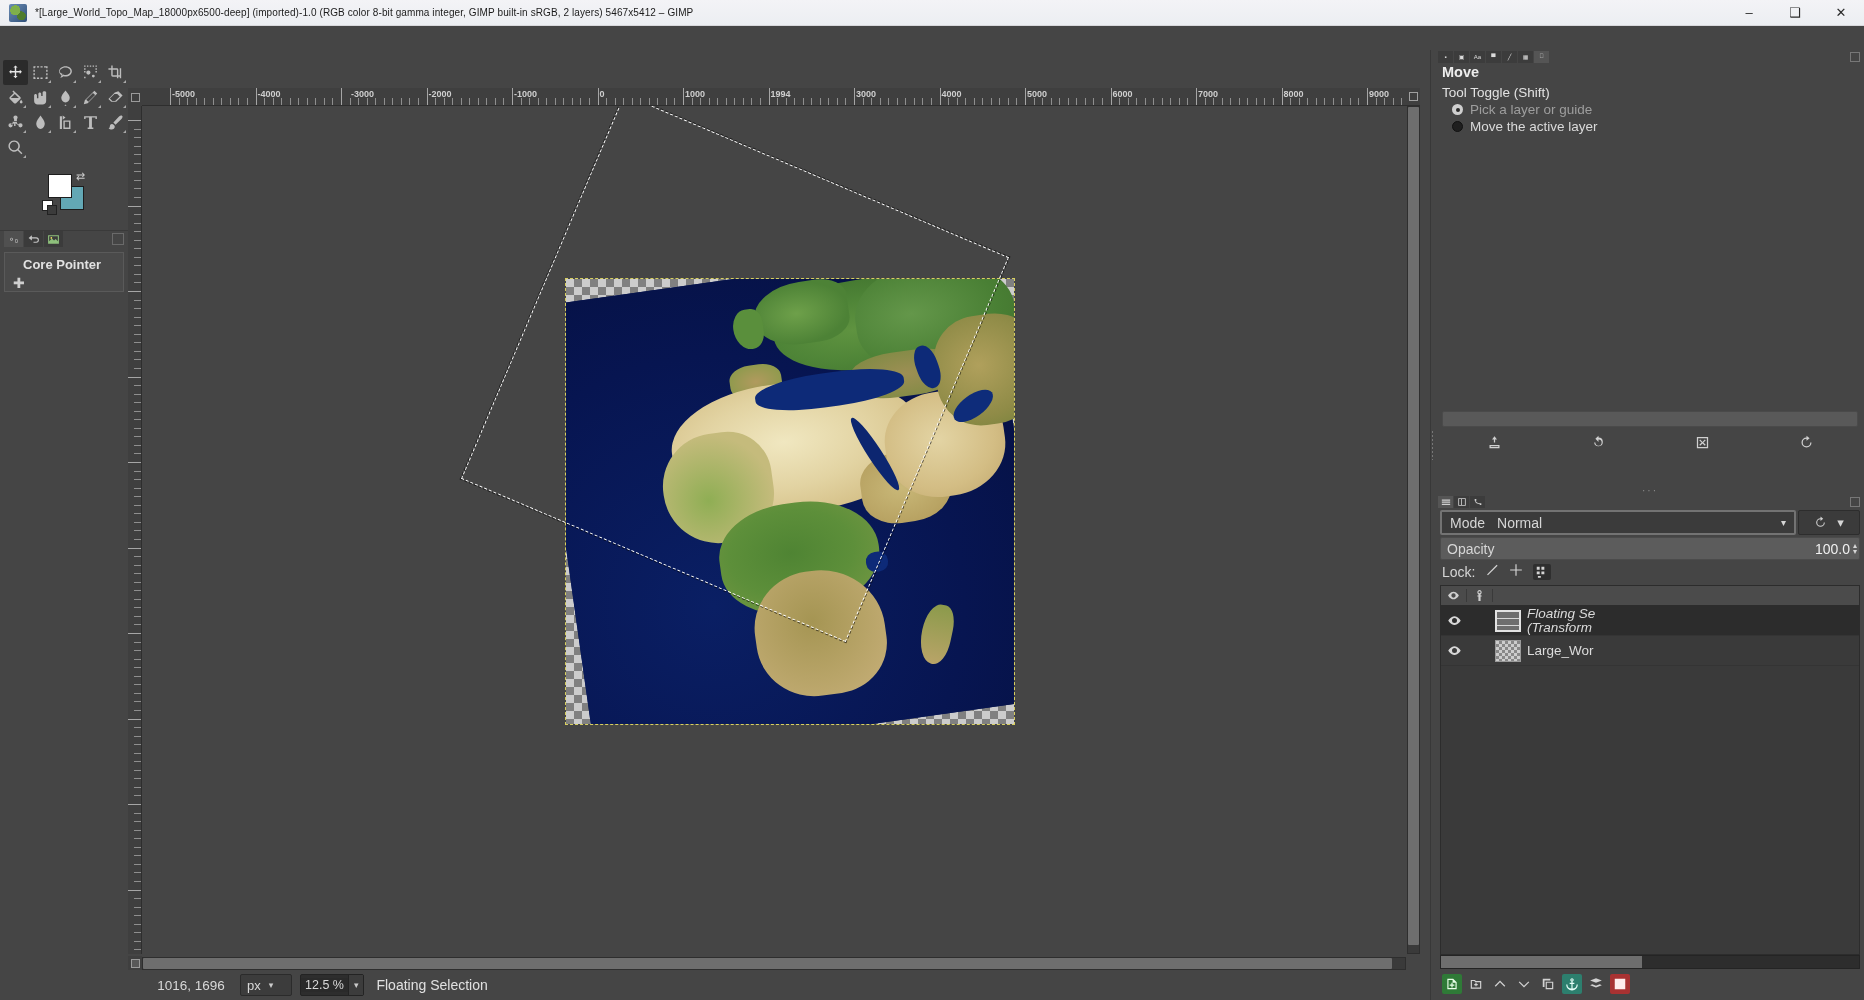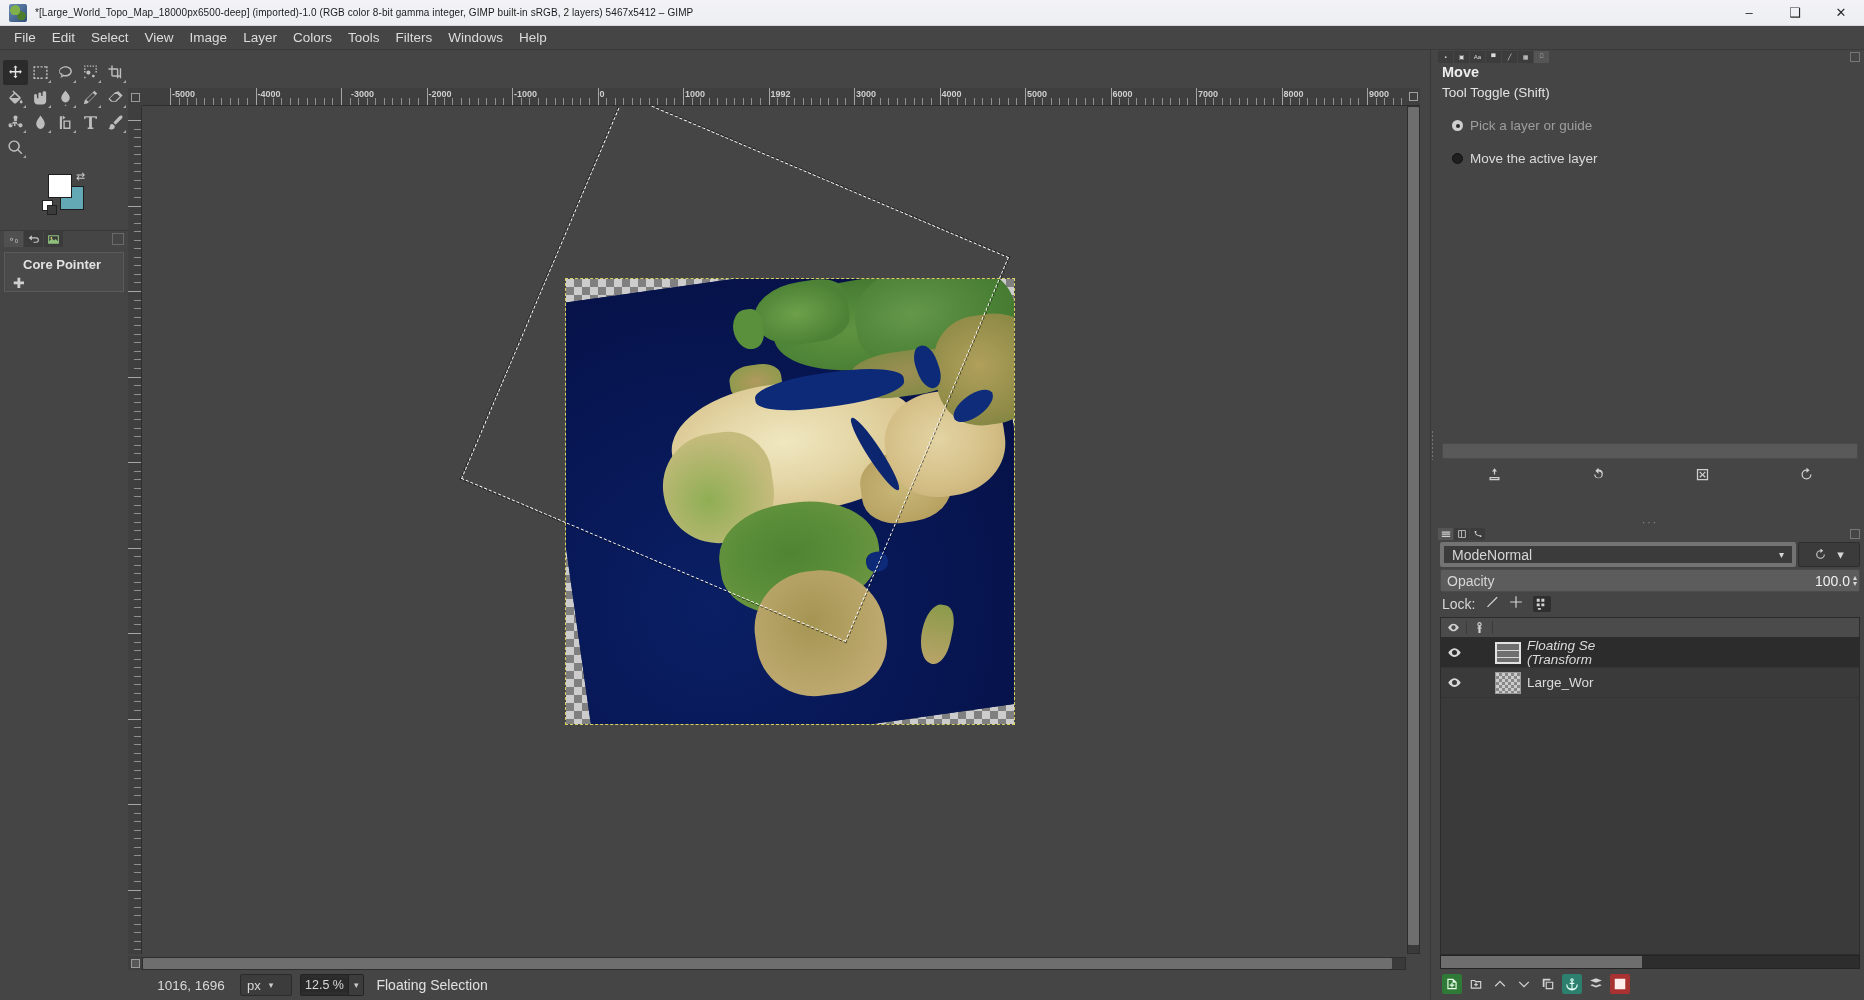--- a/index.html
+++ b/index.html
@@ -236,21 +236,21 @@
   .opt-row{ display:flex; align-items:center; padding:1px 6px; gap:6px; font-size:13.5px; }
   .opt-label{ color:#dedede; }
   .opt-btn{
     width:21px;height:18px;display:flex;align-items:center;justify-content:center;
     background:#3b3b3b;border-radius:2px;
   }
   .opt-btn.sel{ background:#5f5f5f; }
   .opt-btn svg{ width:14px;height:14px;fill:#d4d4d4; }
 
   .toggle-head{ font-size:13.5px; color:#e2e2e2; padding:3px 6px 1px 6px; }
-  .radio-row{ display:flex; align-items:center; gap:7px; padding:1px 6px 1px 16px; font-size:13.5px;margin-top:16px; }
+  .radio-row{ display:flex; align-items:center; gap:7px; padding:1px 6px 1px 16px; font-size:13.5px; }
   .radio{
     width:11px;height:11px;border-radius:50%;background:#d9d9d9;
     display:flex;align-items:center;justify-content:center;
   }
   .radio.on{ background:#cfcfcf; }
   .radio.on:after{ content:""; width:4px;height:4px;border-radius:50%;background:#2a2a2a; }
   .radio.off{ background:#1f1f1f; border:1px solid #111; }
   .radio-lbl{ color:#9e9e9e; }
   .radio-lbl.bright{ color:#dadada; }
 
@@ -267,22 +267,22 @@
 
   .dock-sep{ height:8px; display:flex;align-items:center;justify-content:center; }
   .dock-sep .dots{ color:#8d8d8d; font-size:10px; letter-spacing:2px; line-height:4px; }
 
   .layers-section{ flex:1; display:flex; flex-direction:column; }
 
   .mode-row{
     display:flex; align-items:center; margin:2px 4px 0 4px; gap:0;
   }
   .mode-box{
-    flex:1; display:flex; align-items:center; 
-    background:#3b3b3b; border:4px solid #737373; height:25px; padding:0 8px; border-radius:2px;
+    flex:1; display:flex; align-items:center; gap:12px;
+    background:#3b3b3b; border:2px solid #737373; height:25px; padding:0 8px; border-radius:2px;
     font-size:14px;
   }
   .mode-box .chev{ margin-left:auto; font-size:10px; }
   .mode-extra{
     width:62px; height:25px; background:#3b3b3b; border:1px solid #2d2d2d; margin-left:2px;
     display:flex;align-items:center;justify-content:center;gap:10px;border-radius:2px;
   }
   .mode-extra svg{ width:13px;height:13px;fill:#d0d0d0; }
 
   .opacity-row{
@@ -350,33 +350,20 @@
   <div class="titlebar">
     <div class="tb-icon"></div>
     <div class="tb-title">*[Large_World_Topo_Map_18000px6500-deep] (imported)-1.0 (RGB color 8-bit gamma integer, GIMP built-in sRGB, 2 layers) 5467x5412 – GIMP</div>
     <div class="tb-btns">
       <div class="tb-btn">–</div>
       <div class="tb-btn">❑</div>
       <div class="tb-btn close">✕</div>
     </div>
   </div>
 
-  <div class="menubar">
-    <div class="menuitem">File</div>
-    <div class="menuitem">Edit</div>
-    <div class="menuitem">Select</div>
-    <div class="menuitem">View</div>
-    <div class="menuitem">Image</div>
-    <div class="menuitem">Layer</div>
-    <div class="menuitem">Colors</div>
-    <div class="menuitem">Tools</div>
-    <div class="menuitem">Filters</div>
-    <div class="menuitem">Windows</div>
-    <div class="menuitem">Help</div>
-  </div>
 
   <div class="toolbox">
     <div class="tb-thumbs"></div>
 
     <div class="tool-grid">
       <div class="tool active">
         <svg viewBox="0 0 24 24">
             <path d="M12 2l3 3h-2v5h5V8l3 3-3 3v-2h-5v5h2l-3 3-3-3h2v-5H6v2l-3-3 3-3v2h5V5H9l3-3z"></path>
           </svg>
       </div>
@@ -584,21 +571,21 @@
         <div class="rt-minor" style="left: 549.55px;"></div>
         <div class="rt-minor" style="left: 558.1px;"></div>
         <div class="rt-minor" style="left: 566.65px;"></div>
         <div class="rt-minor" style="left: 575.2px;"></div>
         <div class="rt-minor" style="left: 583.75px;"></div>
         <div class="rt-minor" style="left: 592.3px;"></div>
         <div class="rt-minor" style="left: 600.85px;"></div>
         <div class="rt-minor" style="left: 609.4px;"></div>
         <div class="rt-minor" style="left: 617.95px;"></div>
         <div class="rt-major" style="left: 626.5px;"></div>
-        <div class="rt-label" style="left: 628.5px;">1992</div>
+        <div class="rt-label" style="left: 628.5px;">1994</div>
         <div class="rt-minor" style="left: 635.05px;"></div>
         <div class="rt-minor" style="left: 643.6px;"></div>
         <div class="rt-minor" style="left: 652.15px;"></div>
         <div class="rt-minor" style="left: 660.7px;"></div>
         <div class="rt-minor" style="left: 669.25px;"></div>
         <div class="rt-minor" style="left: 677.8px;"></div>
         <div class="rt-minor" style="left: 686.35px;"></div>
         <div class="rt-minor" style="left: 694.9px;"></div>
         <div class="rt-minor" style="left: 703.45px;"></div>
         <div class="rt-major" style="left: 712px;"></div>

